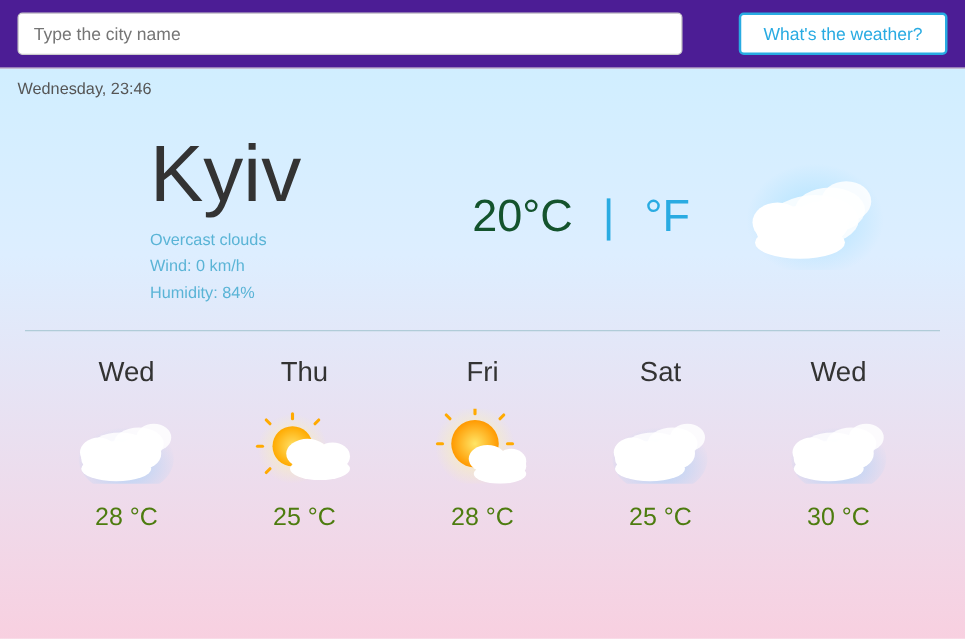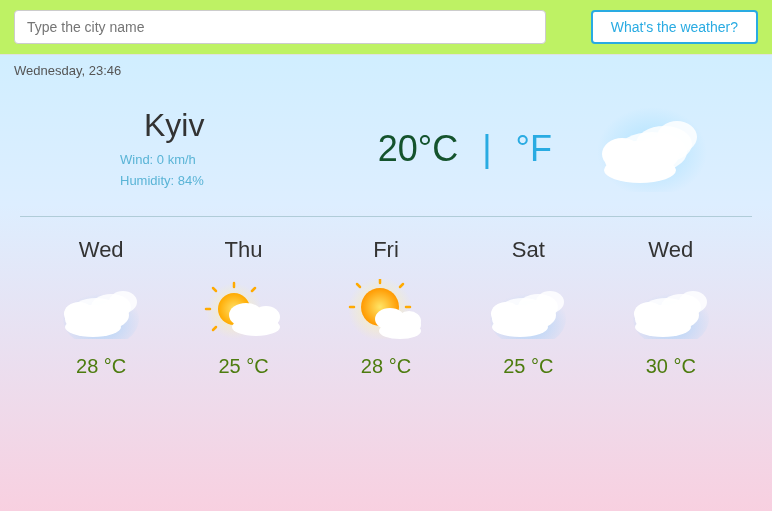--- a/index.html
+++ b/index.html
@@ -10,21 +10,21 @@
       font-family: 'Segoe UI', Arial, sans-serif;
       background: linear-gradient(to bottom, #cceeff 0%, #ddeeff 40%, #f8d0e0 100%);
       overflow: hidden;
     }
 
     .top-bar {
       display: flex;
       align-items: center;
       padding: 10px 14px;
       gap: 8px;
-      background: #bef264;
+      background: #4c1d95;
       border-bottom: 1px solid #e0e0e0;
     }
 
     .city-input {
       flex: 1;
       border: 1px solid #ccc;
       border-radius: 4px;
       padding: 8px 12px;
       font-size: 14px;
       color: #555;
@@ -54,25 +54,24 @@
       align-items: center;
       padding: 20px 60px 20px 120px;
       gap: 40px;
     }
 
     .city-info {
       flex: 1;
     }
 
     .city-name {
-      font-size: 32px;
+      font-size: 64px;
       font-weight: 300;
       color: #333;
       margin-bottom: 6px;
-      margin-left: 24px;
     }
 
     .weather-desc {
       font-size: 13px;
       color: #5ab4d6;
       line-height: 1.6;
     }
 
     .temp-section {
       display: flex;
@@ -152,20 +151,21 @@
   <input type="text" class="city-input" placeholder="Type the city name" style="">
   <button class="whats-weather-btn">What's the weather?</button>
 </div>
 
 <div class="datetime">Wednesday, 23:46</div>
 
 <div class="current-weather">
   <div class="city-info">
     <div class="city-name">Kyiv</div>
     <div class="weather-desc">
+      <div>Overcast clouds</div>
       <div>Wind: 0 km/h</div>
       <div>Humidity: 84%</div>
     </div>
   </div>
 
   <div class="temp-section">
     <span class="temperature temp-unit-c">20°C</span>
     <span class="temp-divider">|</span>
     <span class="temp-unit-f">°F</span>
   </div>

